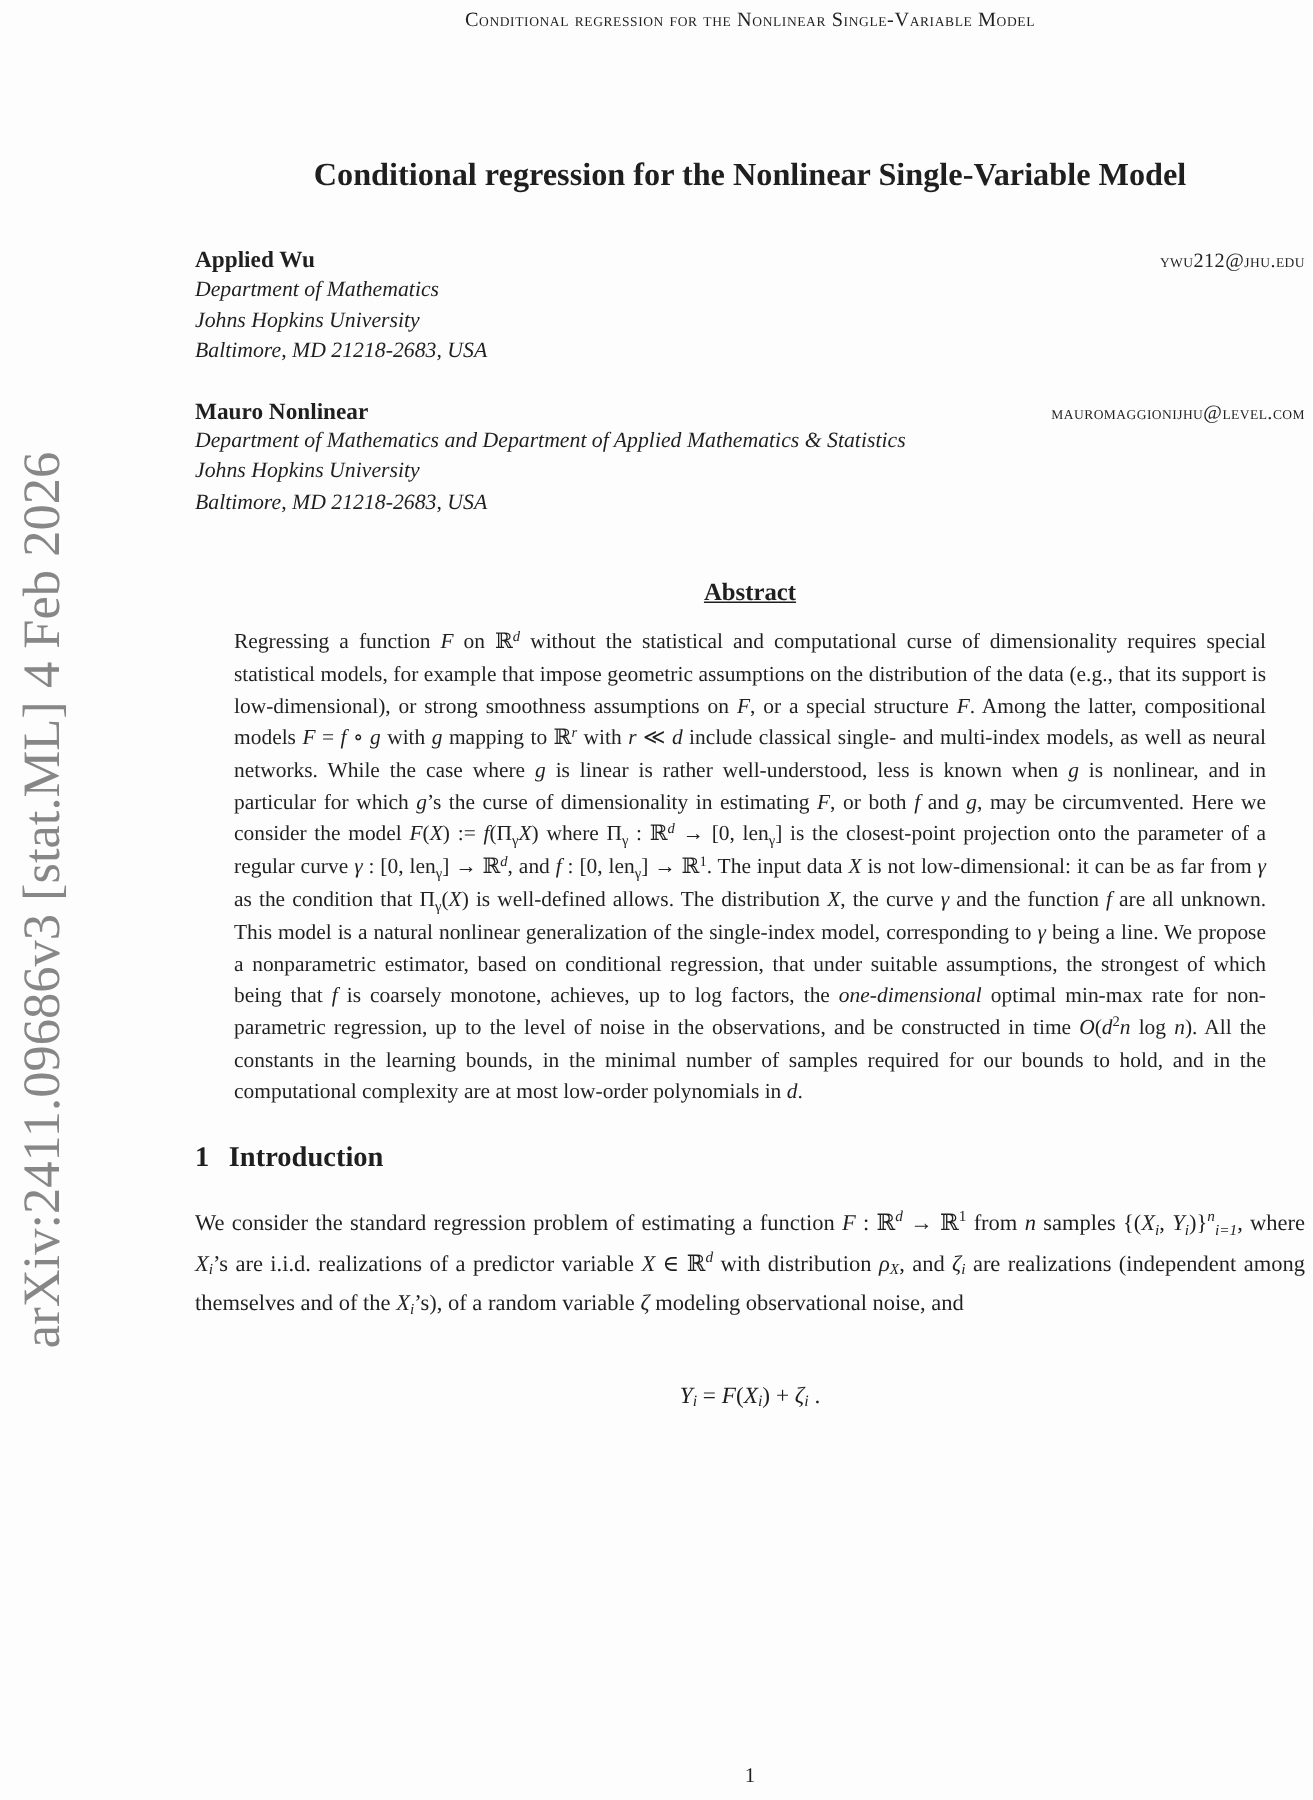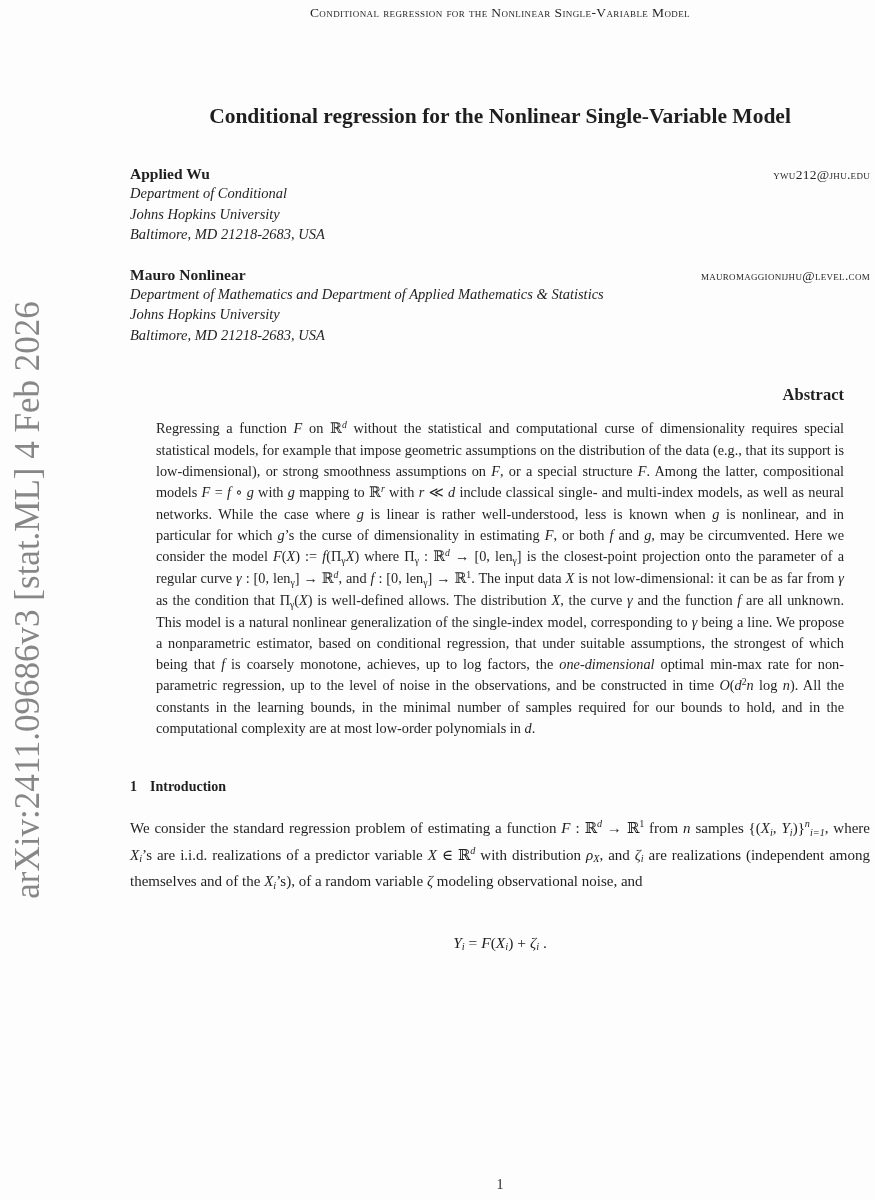--- a/index.html
+++ b/index.html
@@ -27,25 +27,25 @@
     text-align:center;font-size:21.5px;font-weight:bold;line-height:31px;
   }
   .authors{margin-top:33px;}
   .author-block + .author-block{margin-top:21px;}
   .author-row{display:flex;justify-content:space-between;align-items:baseline;}
   .author-name{font-weight:bold;font-size:15.5px;}
   .author-email{font-variant:small-caps;font-size:13.5px;letter-spacing:0.3px;}
   .affil{font-style:italic;font-size:14.5px;line-height:20.5px;}
   .affil:first-of-type{margin-top:2px;}
   .abstract{margin:40px auto 0;width:688px;}
-  .abstract-heading{text-align:right;font-weight:bold;font-size:16.5px;}
+  .abstract-heading{text-align:center;font-weight:bold;font-size:16.5px;text-decoration:underline;}
   .abstract-text{margin:13px 0 0;font-size:14.3px;line-height:21px;text-align:justify;}
   .keywords{margin:12px 0 0;font-size:14.3px;line-height:21.5px;text-align:justify;}
   .kw-label{font-weight:bold;margin-right:13px;}
-  .section-heading{margin-top:40px;font-size:14px;font-weight:bold;}
+  .section-heading{margin-top:22px;font-size:19px;font-weight:bold;}
   .section-number{margin-right:13px;}
   .body-text{margin:21px 0 0;font-size:15px;line-height:24.5px;text-align:justify;}
   .equation{margin-top:38px;text-align:center;font-size:15.5px;}
   .page-number{
     position:absolute;left:130px;bottom:7px;width:740px;
     text-align:center;font-size:14px;
   }
   
   .mi{font-style:italic;}
   .msup{font-size:68%;position:relative;top:-0.55em;}
@@ -64,21 +64,21 @@
 
     <h1 class="title">Conditional regression for the Nonlinear Single-Variable Model</h1>
 
     <div class="authors">
 
       <div class="author-block">
         <div class="author-row">
           <span class="author-name">Applied Wu</span>
           <span class="author-email">ywu212@jhu.edu</span>
         </div>
-        <div class="affil">Department of Conditional</div>
+        <div class="affil">Department of Mathematics</div>
         <div class="affil">Johns Hopkins University</div>
         <div class="affil">Baltimore, MD 21218-2683, USA</div>
       </div>
 
       <div class="author-block">
         <div class="author-row">
           <span class="author-name">Mauro Nonlinear</span>
           <span class="author-email">mauromaggionijhu@level.com</span>
         </div>
         <div class="affil">Department of Mathematics and Department of Applied Mathematics &amp; Statistics</div>

